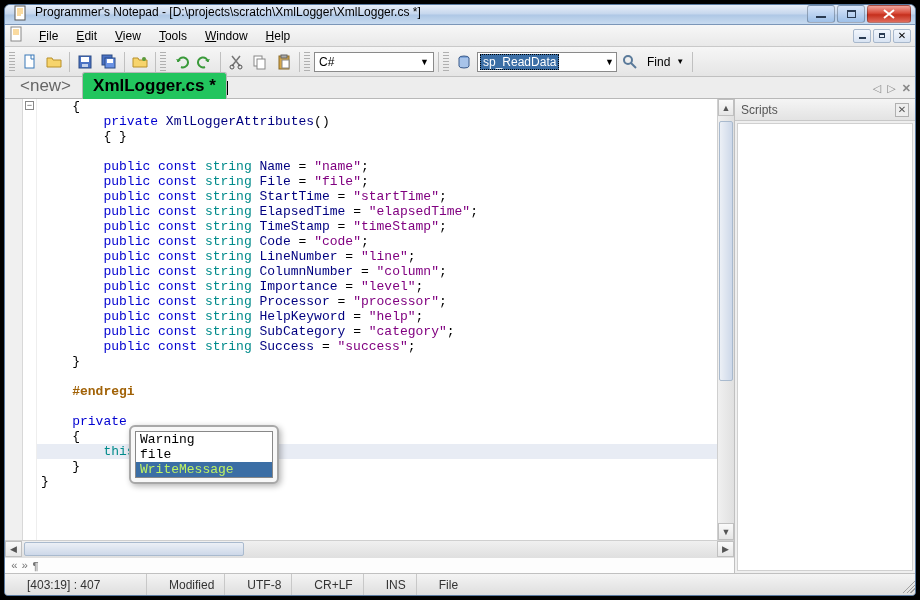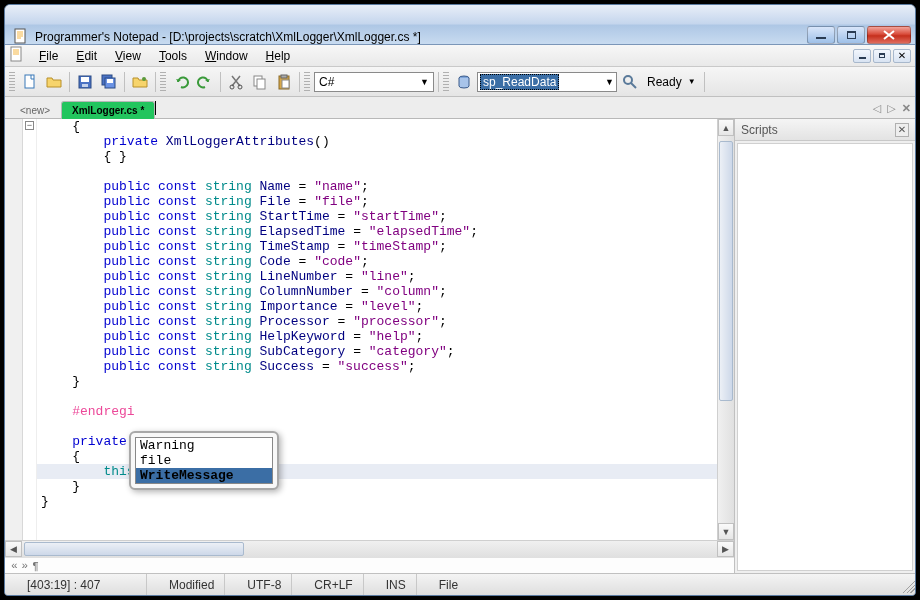--- a/index.html
+++ b/index.html
@@ -1,21 +1,21 @@
 <!DOCTYPE html>
 <html><head>
 <meta charset="utf-8">
 <style>
   * { box-sizing: border-box; margin: 0; padding: 0; }
   html, body { width: 920px; height: 600px; font-family: "Segoe UI", Tahoma, sans-serif; font-size: 12px; overflow: hidden; }
   body { background: #000; padding: 4px; }
   
   .window { width: 912px; height: 592px; background: #e8e8e8; border: 1px solid #5a7aa0; border-radius: 6px 6px 4px 4px; overflow: hidden; display: flex; flex-direction: column; box-shadow: 0 0 2px rgba(0,0,0,.5) inset; }
   
-  .titlebar { height: 40px; background: linear-gradient(to bottom, #e8eef8, #c5d6ed 48%, #aec7e5 52%, #c8dbf0); display: flex; align-items: flex-end; padding: 0 4px 0 8px; gap: 6px; border-bottom: 1px solid #7b96b8; }
+  .titlebar { height: 20px; background: linear-gradient(to bottom, #e8eef8, #c5d6ed 48%, #aec7e5 52%, #c8dbf0); display: flex; align-items: flex-start; padding: 0 4px 0 8px; gap: 6px; border-bottom: 1px solid #7b96b8; }
   .titlebar .icon-slot { width: 16px; height: 16px; display: flex; align-items: center; justify-content: center; }
   .titlebar .title { flex: 1; color: #000; font-size: 12px; }
   .titlebar .winbtns { display: flex; gap: 0; }
   .titlebar .winbtn { width: 28px; height: 18px; border: 1px solid rgba(0,0,0,.25); border-radius: 3px; margin-left: 2px; display:flex; align-items:center; justify-content:center; font-family: monospace; font-size:11px; }
   .titlebar .min { background: linear-gradient(#d9e6fa, #9ec0e8); }
   .titlebar .max { background: linear-gradient(#d9e6fa, #9ec0e8); }
   .titlebar .close { width: 44px; background: linear-gradient(#f2a49b, #d94c3b 45%, #c52f1d 55%, #e06a5b); color:#fff; font-weight:bold; }
   .close svg { width: 12px; height: 10px; }
   .maxsq { width:9px; height:8px; border:1px solid #2a3b52; border-top-width:2px; }
   .minln { width:10px; height:0; border-top:2px solid #2a3b52; margin-top:6px; }
@@ -36,41 +36,41 @@
   .langsel .dd { margin-left:auto; font-size:9px; }
   
   .magicsel { height:20px; border:1px solid #8a8a8a; background:#fff; display:flex; align-items:center; padding: 0 2px 0 2px; min-width:140px; gap:4px; }
   .magicsel .sel { background:#3b6ea5; color:#fff; padding:0 2px; border:1px dotted #000; font-size:12px; }
   .magicsel .dd { margin-left:auto; font-size:9px; }
   
   .findbtn { height:20px; display:flex; align-items:center; gap:4px; padding:0 4px; }
   .findbtn .dd { font-size:8px; margin-left:2px; }
   
   .tabstrip { height:22px; background:#ededed; border-bottom:1px solid #b8b8b8; display:flex; align-items:flex-end; padding:0 4px; }
-  .tab { padding: 3px 10px; font-size:10px; border:1px solid transparent; border-bottom:none; border-radius:3px 3px 0 0; margin-bottom:-1px; color:#666; }
+  .tab { padding: 3px 10px; font-size:17px; border:1px solid transparent; border-bottom:none; border-radius:3px 3px 0 0; margin-bottom:-1px; color:#666; }
   .tab.active { font-weight:bold; color:#000; background:#22c55e; border-color:#b8b8b8; }
   .tab-right { margin-left:auto; display:flex; align-items:center; gap:6px; padding-bottom:3px; color:#888; }
   .tab-right span { font-size:11px; }
   .tab-x { font-size:13px; font-weight:bold; }
   
   .workspace { flex:1; display:flex; background:#fff; min-height:0; }
   
   .editor-col { flex:1; display:flex; flex-direction:column; min-width:0; border-right:1px solid #c0c0c0; }
   .editor { flex:1; display:flex; background:#fff; position:relative; min-height:0; }
   .margin { width:18px; background:#f0f0f0; border-right:1px solid #d8d8d8; position:relative; }
   .foldcol { width:14px; background:#fff; border-right:1px solid #eee; position:relative; }
   .foldbox { position:absolute; left:2px; width:9px; height:9px; border:1px solid #888; font-size:9px; line-height:7px; text-align:center; background:#fff; color:#555; }
   .code { flex:1; font-family: "Courier New", monospace; font-size:13px; line-height:15px; white-space:pre; padding: 0 4px; position:relative; overflow:hidden; }
   .hl-line { position:absolute; left:0; right:0; height:15px; background:#e8ecf4; }
   .caret { display:inline-block; width:1px; height:13px; background:#000; vertical-align:text-bottom; }
   
   .k-blue { color:#0000d0; }
   .k-cyan { color:#008b8b; }
   .k-str { color:#800080; }
-  .k-pp  { color:#ec4899; }
+  .k-pp  { color:#a16207;font-weight:bold; }
   .k-dk  { color:#000080;font-family:Liberation Mono, monospace; }
   
   .vscroll { width:17px; background:linear-gradient(to right,#f0f0f0,#e0e0e0); border-left:1px solid #cfcfcf; display:flex; flex-direction:column; }
   .vscroll .arrow { height:17px; border:1px solid #c0c0c0; background:linear-gradient(#fafafa,#e6e6e6); display:flex; align-items:center; justify-content:center; font-size:9px; color:#555; }
   .vscroll .track { flex:1; position:relative; }
   .vscroll .thumb { position:absolute; left:1px; right:1px; top:5px; height:260px; background:linear-gradient(to right,#ecf0f6,#cdd8e9); border:1px solid #a9bace; border-radius:2px; }
   
   .hscroll { height:17px; display:flex; border-top:1px solid #cfcfcf; background:#ededed; }
   .hscroll .arrow { width:17px; border:1px solid #c0c0c0; background:linear-gradient(#fafafa,#e6e6e6); display:flex; align-items:center; justify-content:center; font-size:9px; color:#555; }
   .hscroll .track { flex:1; position:relative; background:linear-gradient(#f0f0f0,#e0e0e0); }
@@ -83,24 +83,24 @@
   .sidepanel .sph .x { margin-left:auto; width:14px; height:14px; border:1px solid #b0b0b0; background:#eee; display:flex; align-items:center; justify-content:center; font-size:10px; }
   .sidepanel .spbody { flex:1; background:#fff; border:1px solid #d0d0d0; margin:2px; }
   
   .statusbar { height:22px; display:flex; align-items:center; background:linear-gradient(#f4f4f4,#dedede); border-top:1px solid #c0c0c0; font-size:12px; color:#333; }
   .statusbar .cell { padding: 0 10px; border-right:1px solid #c8c8c8; height:100%; display:flex; align-items:center;margin-left:12px; }
   .statusbar .grip { margin-left:auto; width:16px; height:16px; background:
      linear-gradient(135deg, transparent 60%, #a0a0a0 60%, #a0a0a0 65%, transparent 65%,
                               transparent 72%, #a0a0a0 72%, #a0a0a0 77%, transparent 77%,
                               transparent 84%, #a0a0a0 84%, #a0a0a0 89%, transparent 89%); }
   
-  .autocomplete { position:absolute; background:#f8f8f8; border:2px solid #a8a8a8; border-radius:6px; box-shadow:2px 2px 6px rgba(0,0,0,.3); padding:4px; top:312px; left:124px; width:150px; }
+  .autocomplete { position:absolute; background:#f8f8f8; border:2px solid #a8a8a8; border-radius:6px; box-shadow:2px 2px 6px rgba(0,0,0,.3); padding:4px; top:326px; left:124px; width:150px; }
   .autocomplete .list { background:#fff; border:1px solid #888; font-family:"Courier New",monospace; font-size:13px; }
   .autocomplete .item { padding:0 4px; line-height:15px; }
-  .autocomplete .item.sel { background:#3b6ea5; color:#000000;font-weight:bold; }
+  .autocomplete .item.sel { background:#3b6ea5; color:#bef264; }
 </style>
 </head>
 <body>
 
 <div class="window">
 
   <div class="titlebar">
     <span class="icon-slot">
       <svg class="ico" viewBox="0 0 16 16">
           <rect x="2" y="1" width="10" height="14" fill="#fff" stroke="#555"></rect>
@@ -238,21 +238,21 @@
       <span class="dd">▼</span>
     </div>
 
     <div class="tbtn">
         <svg class="ico" viewBox="0 0 16 16">
           <circle cx="6" cy="6" r="4" fill="none" stroke="#5a7a9a" stroke-width="2"></circle>
           <path d="M9 9l5 5" stroke="#5a7a9a" stroke-width="2"></path>
         </svg>
       </div>
     <div class="findbtn">
-      <span>Ready</span>
+      <span>Find</span>
       <span class="dd">▼</span>
     </div>
     <div class="tsep"></div>
   </div>
 
   <div class="tabstrip">
     <div class="tab">&lt;new&gt;</div>
     <div class="tab active">XmlLogger.cs *</div>
     <div class="caret" style="height:14px;margin-bottom:3px"></div>
     <div class="tab-right">

